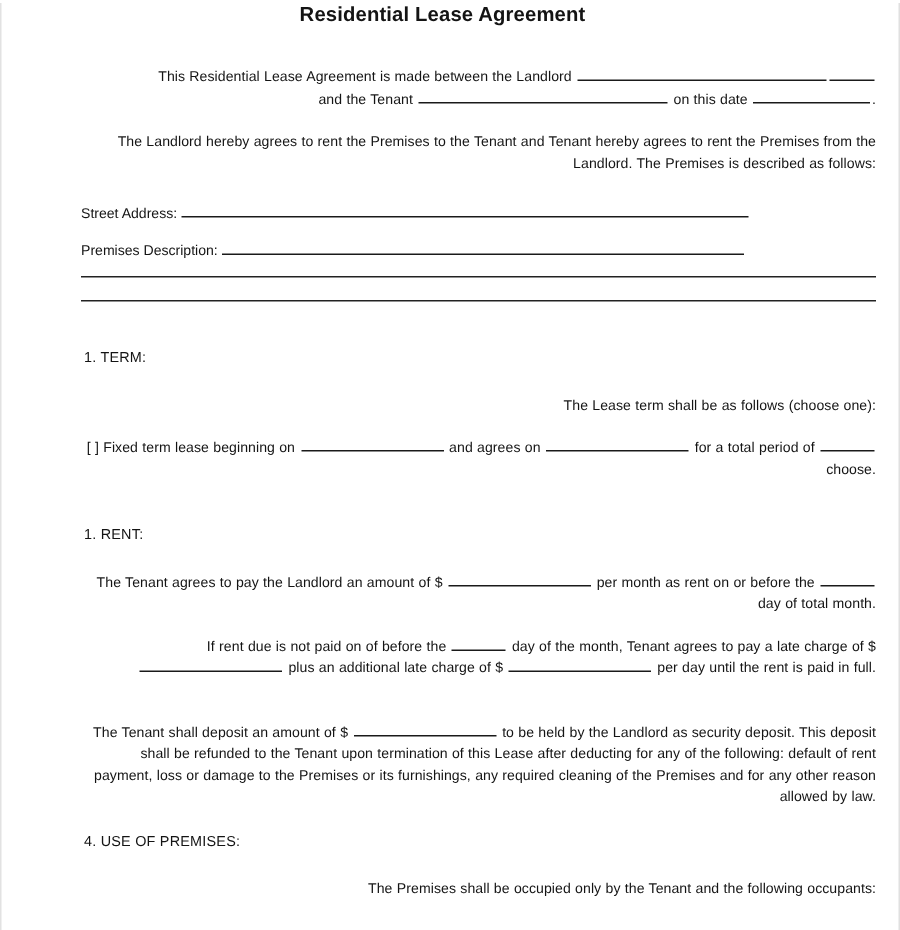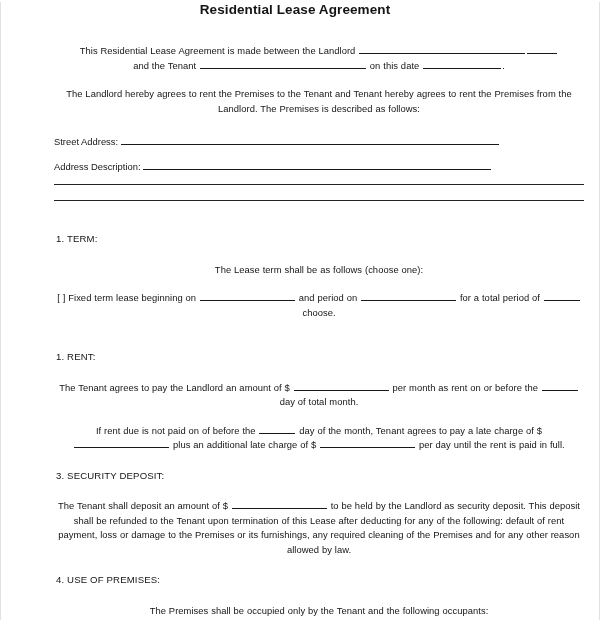--- a/index.html
+++ b/index.html
@@ -39,21 +39,21 @@
   .body-wrap {
     margin-top: 26px;
     padding-left: 47px;
     padding-right: 7px;
   }
 
   p.para {
     margin: 0;
     font-size: 9.4px;
     line-height: 14.5px;
-    text-align: center;
+    text-align: right;
     letter-spacing: .05px;
     word-spacing: .2px;
   }
 
   .gap-sm { height: 10px; }
   .gap-md { height: 14px; }
   .gap-lg { height: 19px; }
   .gap-xl { height: 24px; }
 
   .heading {
@@ -130,21 +130,21 @@
     <div class="gap-lg"></div>
 
     <p class="field-line fl-street">
       <span>Street Address:</span>
       <span class="blank-grow"></span>
     </p>
 
     <div class="gap-sm"></div>
 
     <p class="field-line fl-premises">
-      <span>Address Description:</span>
+      <span>Premises Description:</span>
       <span class="blank-grow"></span>
     </p>
 
     <div class="rule-row">
         <span class="rule"></span>
       </div>
     <div class="rule-row">
         <span class="rule"></span>
       </div>
 
@@ -154,21 +154,21 @@
 
     <div class="gap-md"></div>
 
     <p class="para">The Lease term shall be as follows (choose one):</p>
 
     <div class="gap-md"></div>
 
     <p class="para">
       <span>[ ] Fixed term lease beginning on</span>
       <span class="blank b-lg"></span>
-      <span>and period on</span>
+      <span>and agrees on</span>
       <span class="blank b-lg"></span>
       <span>for a total period of</span>
       <span class="blank b-sm"></span>
       <span>choose.</span>
     </p>
 
     <div class="gap-md"></div>
 
 
     <div class="gap-md"></div>
@@ -192,21 +192,20 @@
       <span class="blank b-sm"></span>
       <span>day of the month, Tenant agrees to pay a late charge of $</span>
       <span class="blank b-lg"></span>
       <span>plus an additional late charge of $</span>
       <span class="blank b-lg"></span>
       <span>per day until the rent is paid in full.</span>
     </p>
 
     <div class="gap-md"></div>
 
-    <p class="heading">3. SECURITY DEPOSIT:</p>
 
     <div class="gap-md"></div>
 
     <p class="para">
       <span>The Tenant shall deposit an amount of $</span>
       <span class="blank b-lg"></span>
       <span>to be held by the Landlord as security deposit. This deposit shall be refunded to the Tenant upon termination of this Lease after deducting for any of the following: default of rent payment, loss or damage to the Premises or its furnishings, any required cleaning of the Premises and for any other reason allowed by law.</span>
     </p>
 
     <div class="gap-md"></div>

